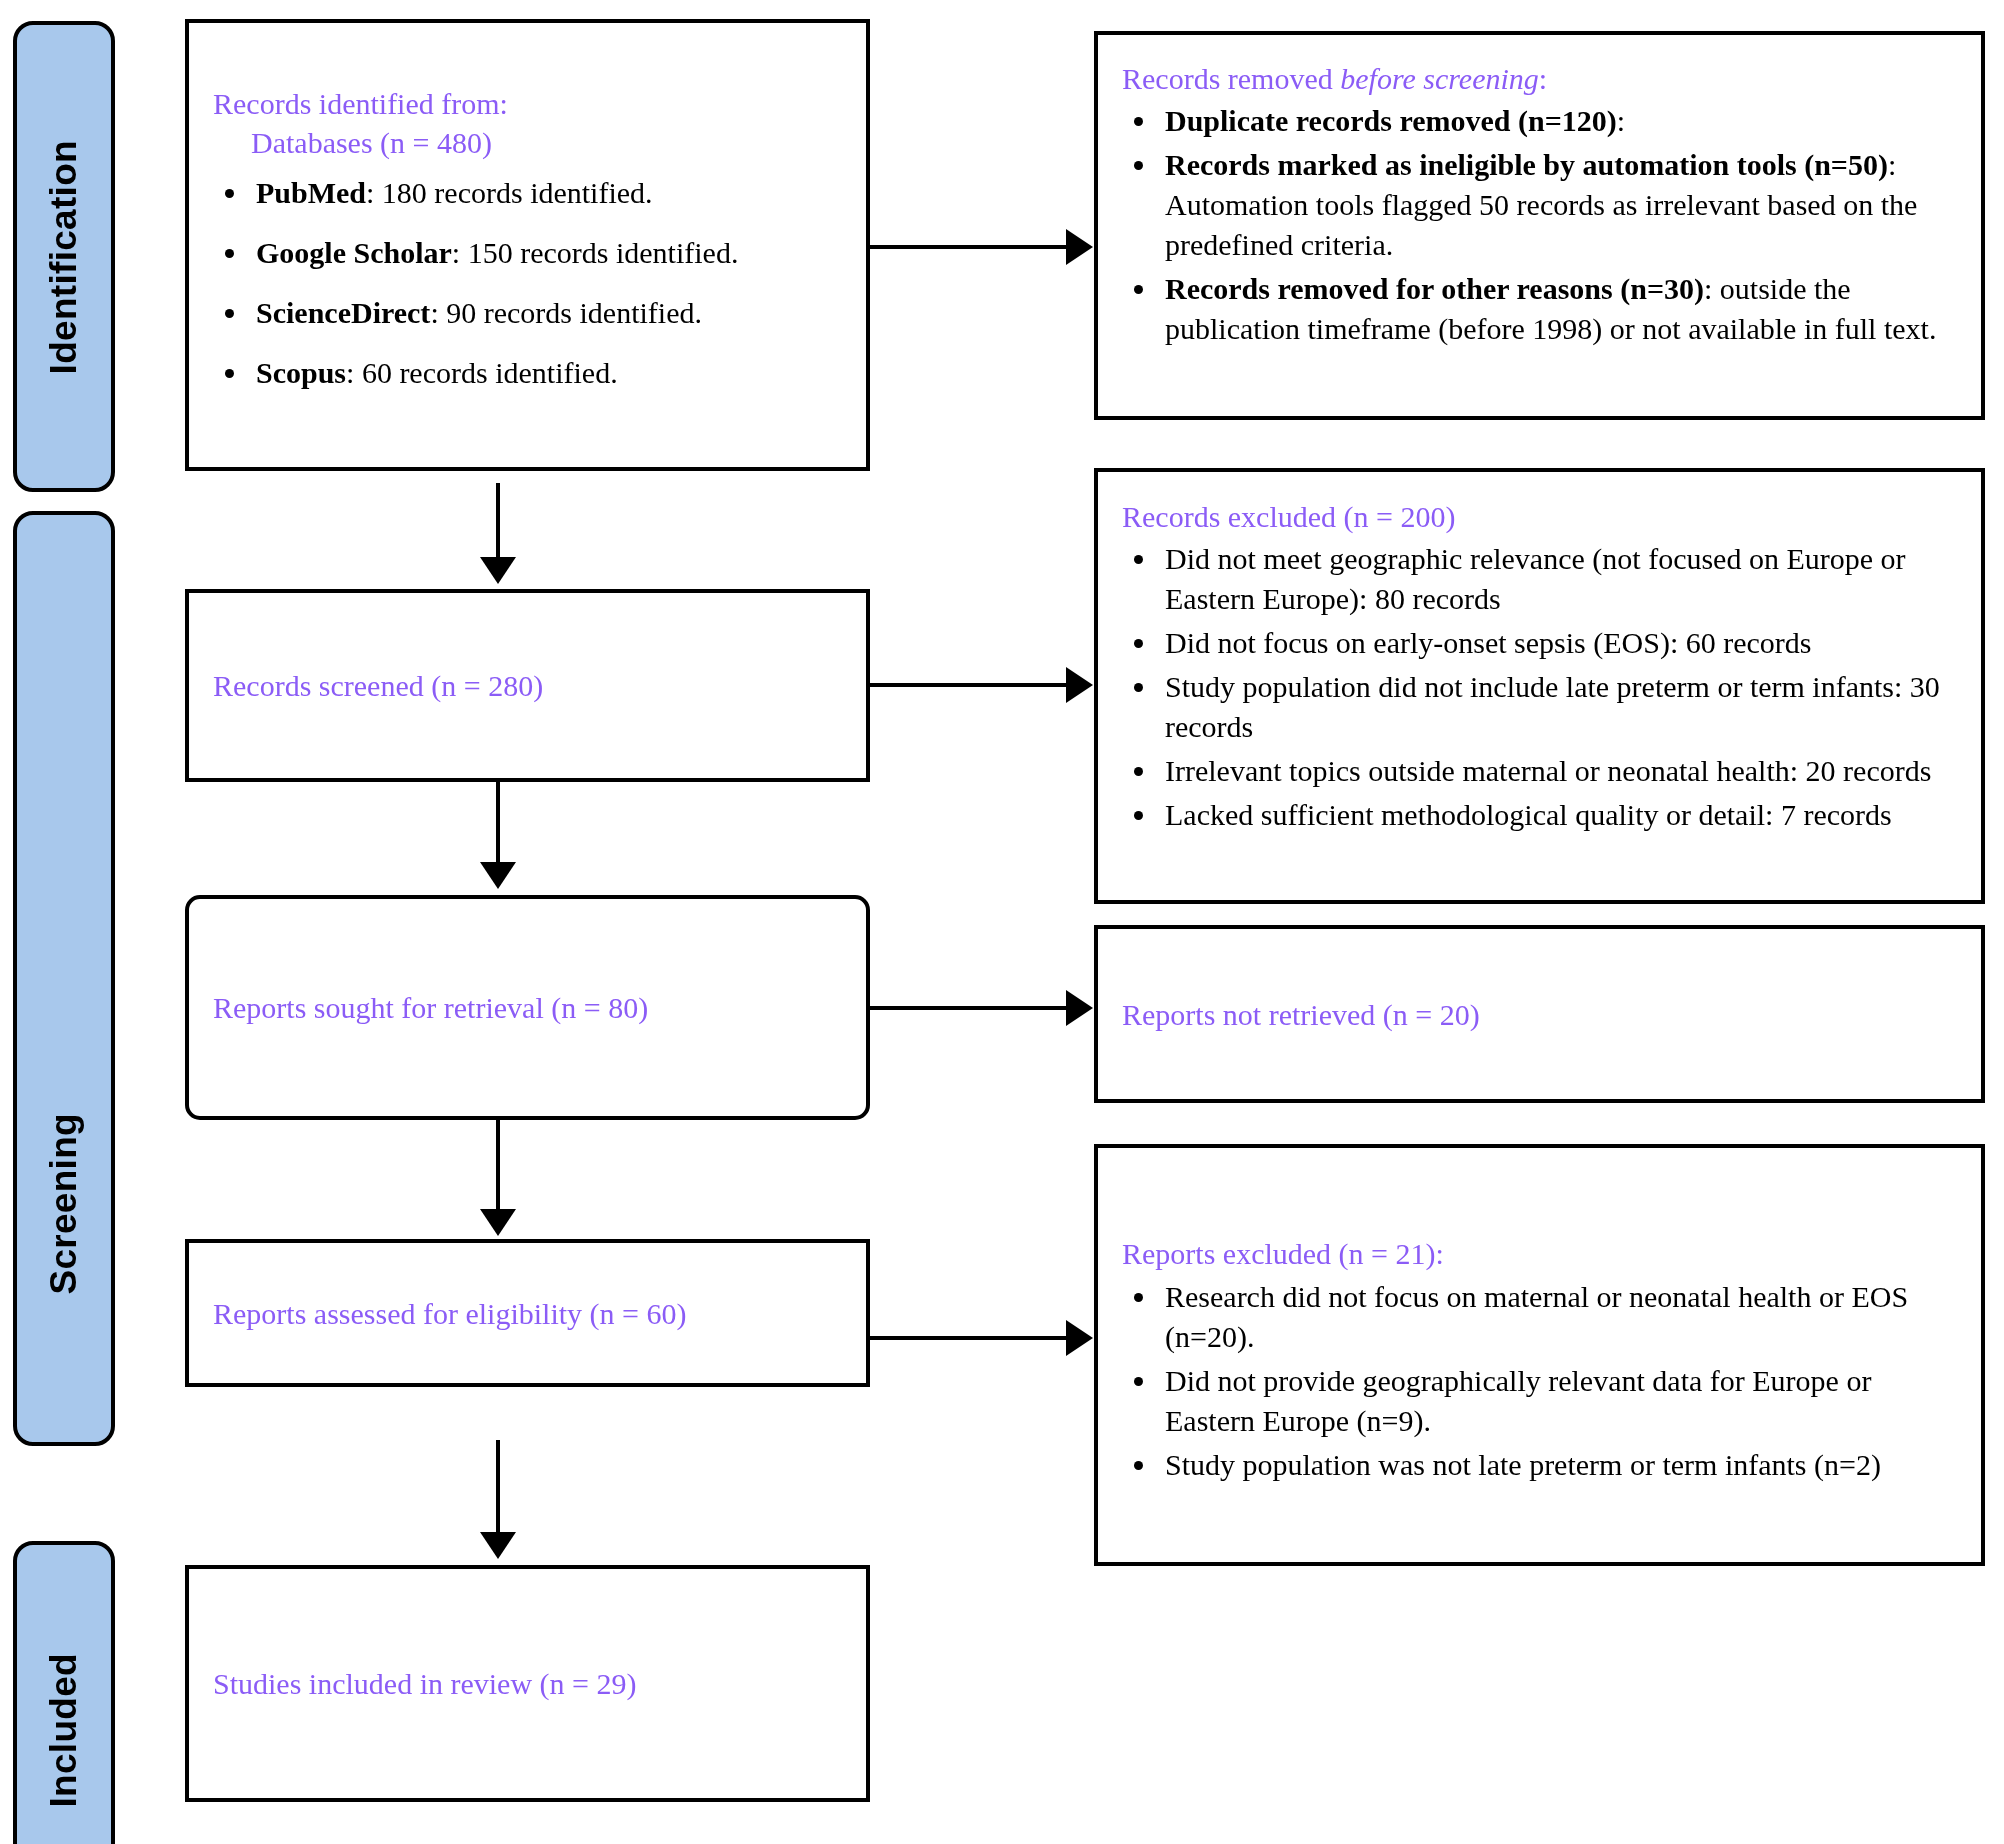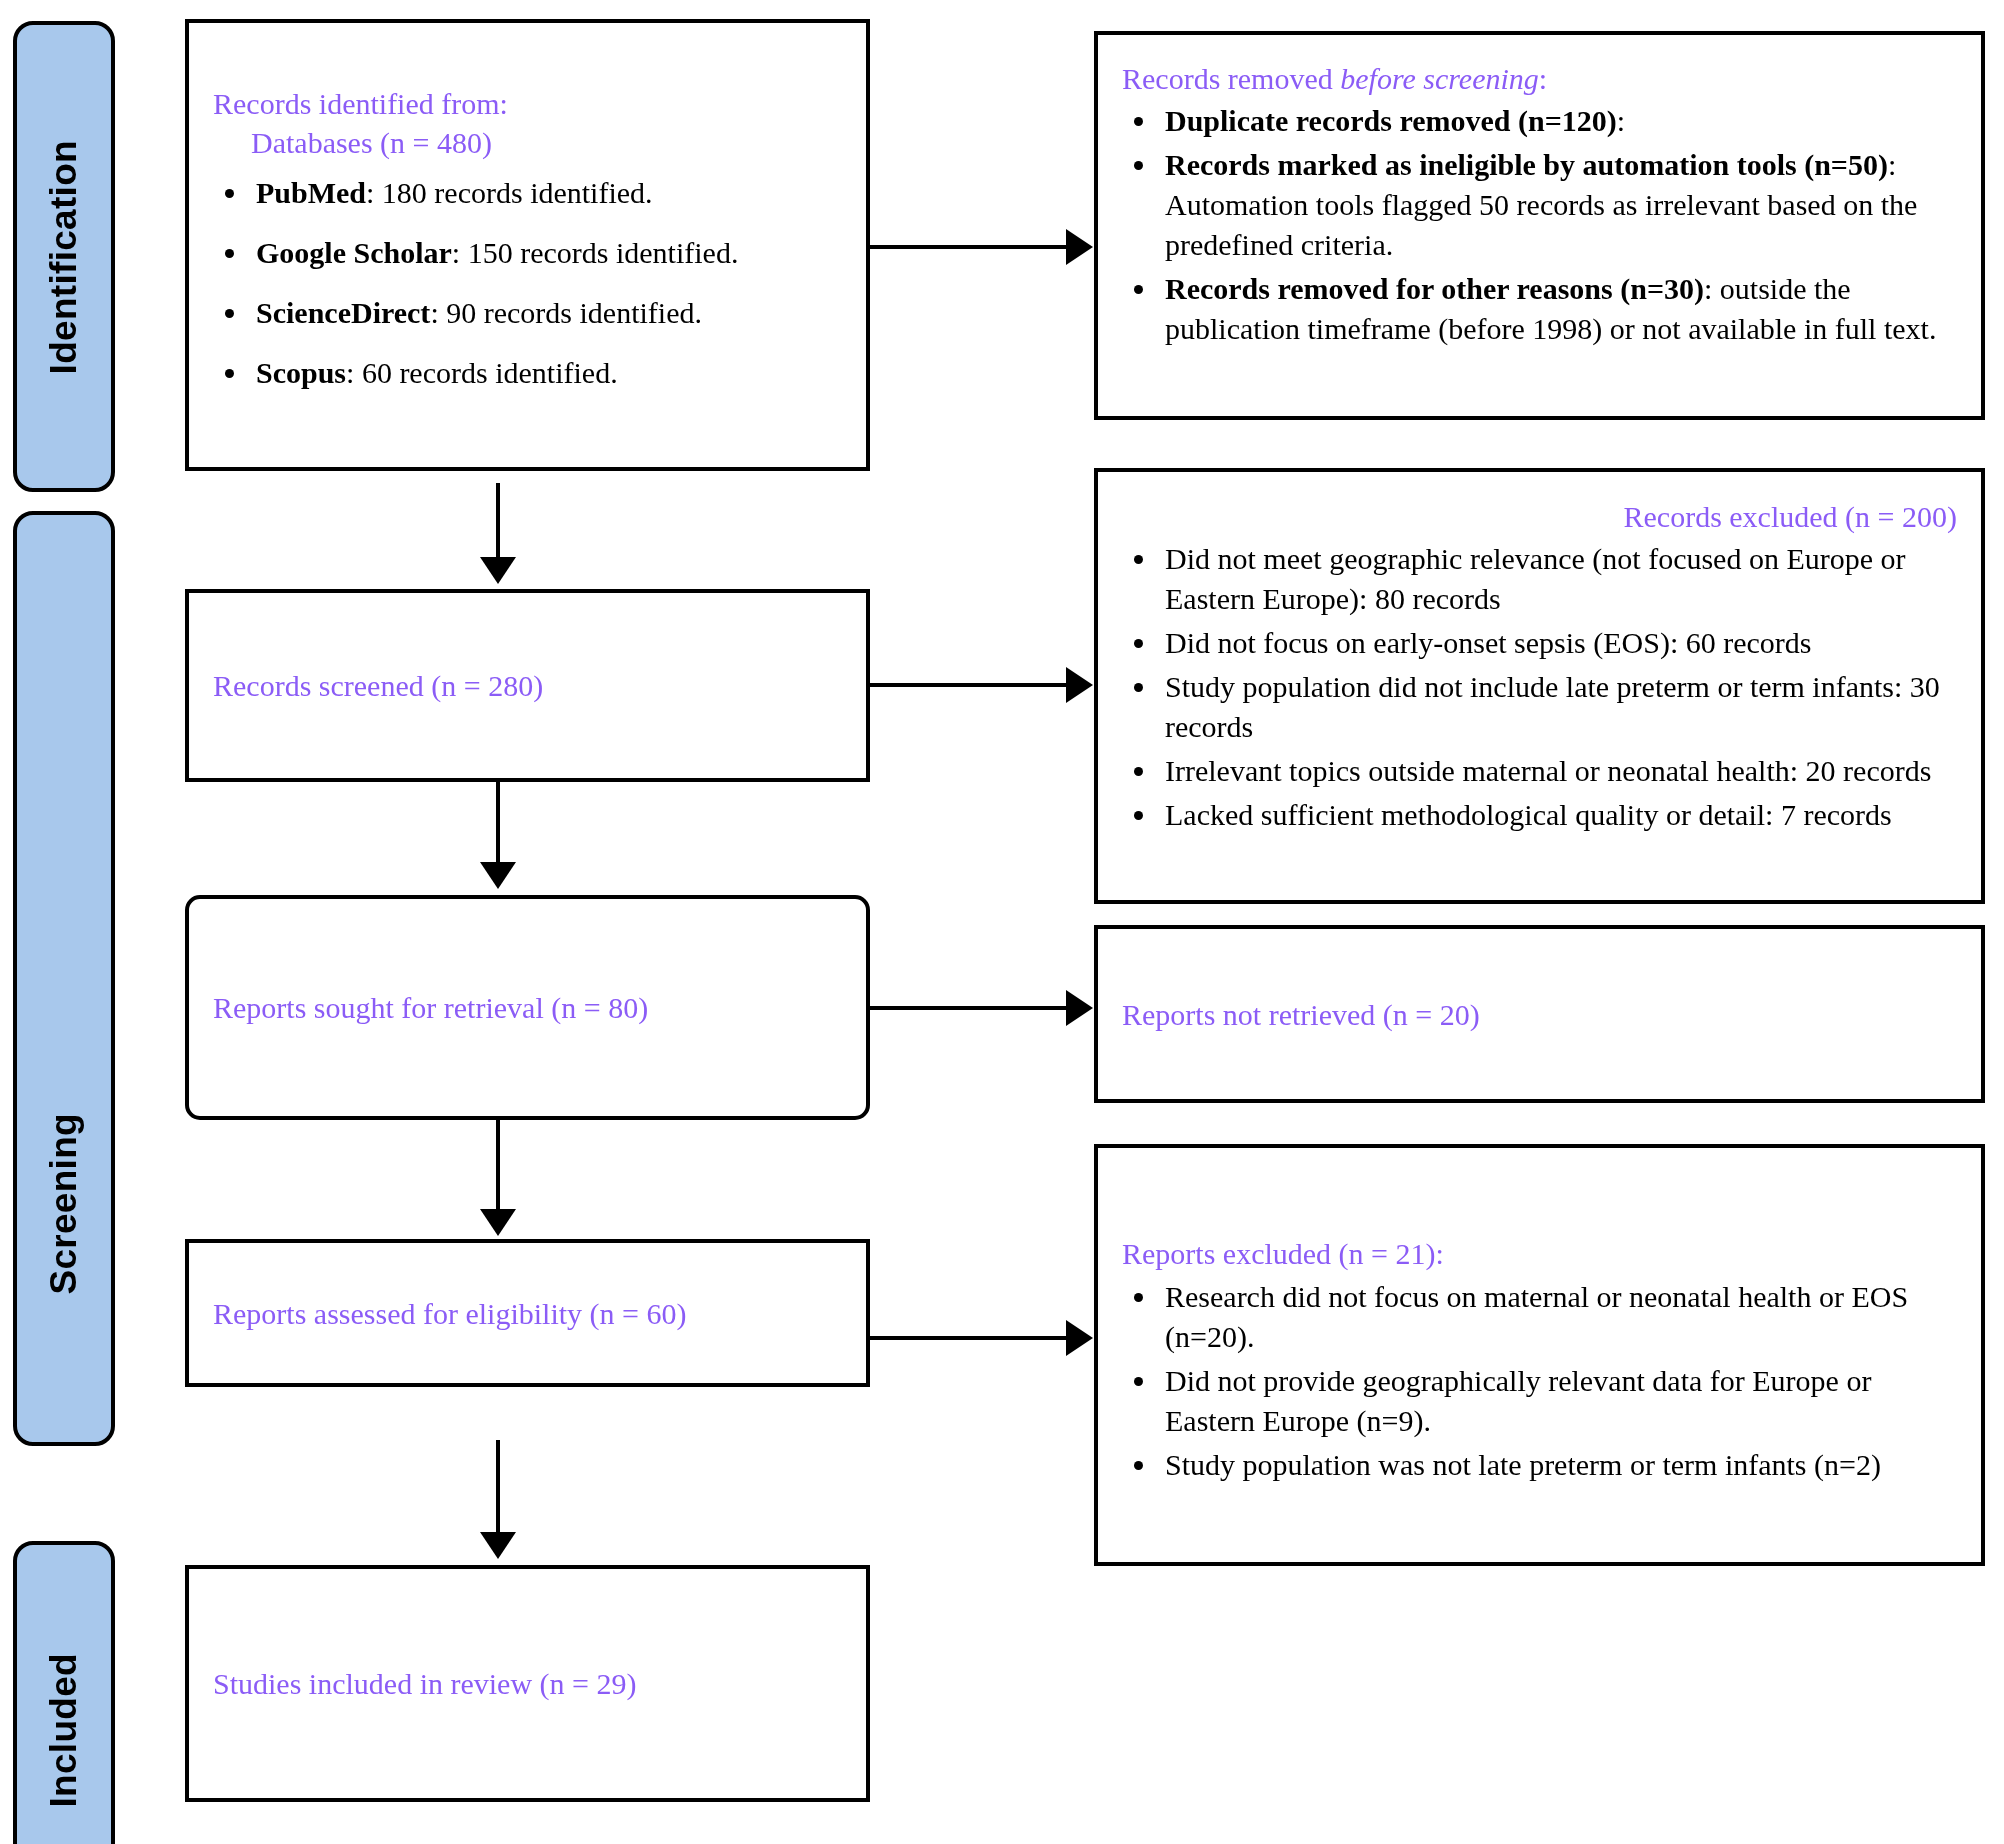--- a/index.html
+++ b/index.html
@@ -152,21 +152,21 @@
   <div class="arrow-down" style="left:480px; top:557px;"></div>
 
   <div class="flow-box" style="left:185px; top:589px; width:685px; height:193px;">
     <div class="box-title">Records screened (n = 280)</div>
   </div>
 
   <div class="h-line" style="left:870px; top:683px; width:196px;"></div>
   <div class="arrow-right" style="left:1066px; top:667px;"></div>
 
   <div class="flow-box vtop" style="left:1094px; top:468px; width:891px; height:436px;">
-    <div class="box-title" style="margin-top:4.7px;text-align:right;">Records excluded (n = 200)</div>
+    <div class="box-title" style="margin-top:4.7px;">Records excluded (n = 200)</div>
     <ul class="box-list tight">
       <li>Did not meet geographic relevance (not focused on Europe or Eastern Europe): 80 records</li>
       <li>Did not focus on early-onset sepsis (EOS): 60 records</li>
       <li>Study population did not include late preterm or term infants: 30 records</li>
       <li>Irrelevant topics outside maternal or neonatal health: 20 records</li>
       <li>Lacked sufficient methodological quality or detail: 7 records</li>
     </ul>
   </div>
 
   <div class="v-line" style="left:496px; top:781px; width:4.1px; height:86px;"></div>

